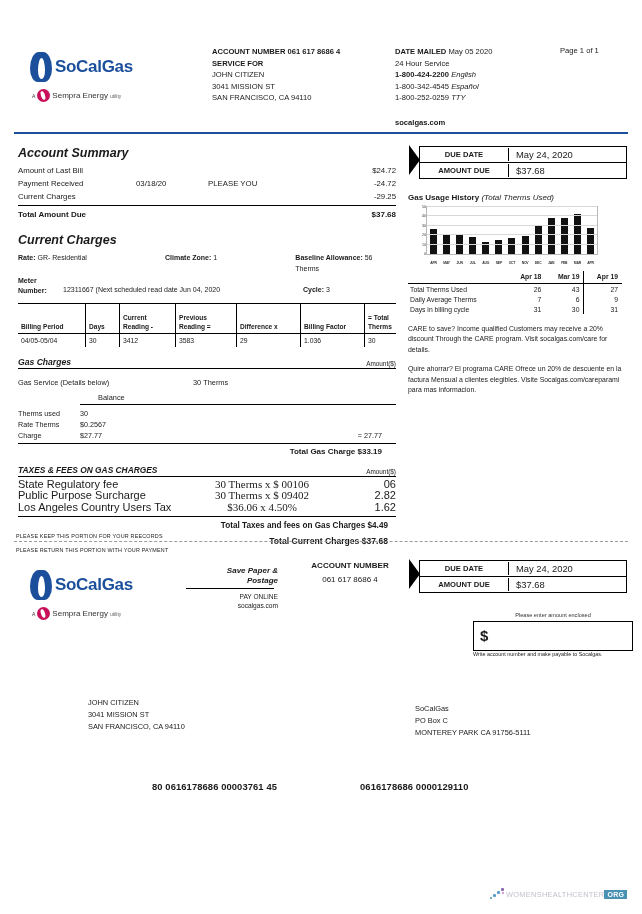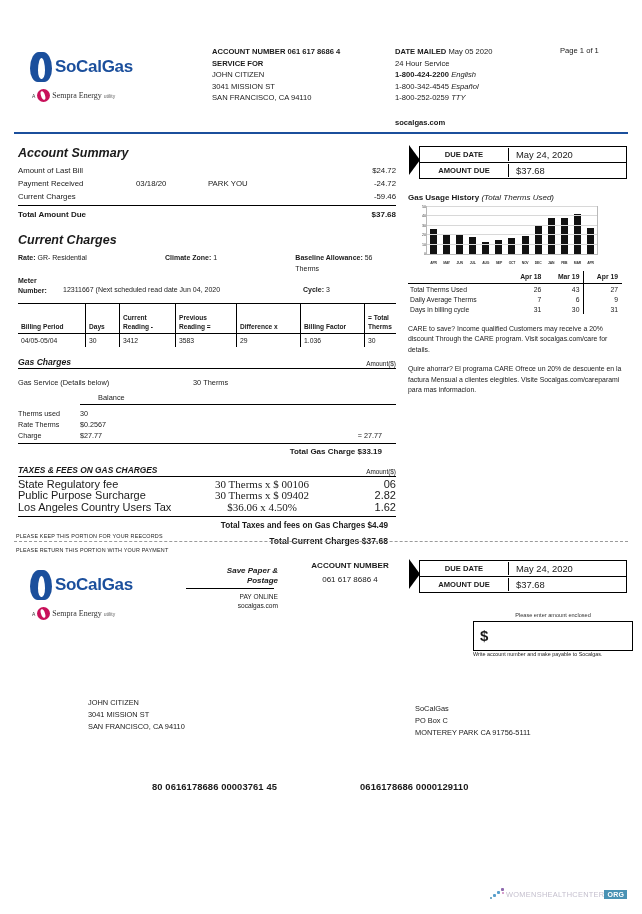--- a/index.html
+++ b/index.html
@@ -24,21 +24,21 @@
      background:#1b4f9c;
      border-radius:40% 40% 35% 35%/ 55% 55% 45% 45%;}
   .flame-white{position:absolute;left:8px;top:6px;width:7px;height:21px;
      background:#ffffff;border-radius:50% 50% 45% 45%/60% 60% 40% 40%;}
   .logo-text{font-size:17px;font-weight:bold;color:#1b4f9c;letter-spacing:-.3px;}
   .sempra{display:flex;align-items:center;gap:2px;margin-top:7px;margin-left:2px;}
   .sempra .a{font-size:5px;color:#333;}
   .sempra-mark{width:13px;height:13px;border-radius:50%;background:#c8105a;position:relative;}
   .sempra-mark:after{content:"";position:absolute;left:4px;top:2px;width:4px;height:9px;
      background:#fff;border-radius:50%;transform:rotate(-18deg);}
-  .sempra-txt{font-size:8px;color:#333;font-family:Liberation Serif, serif;}
+  .sempra-txt{font-size:8px;color:#333;font-family:Liberation Sans, sans-serif;}
   .sempra-sub{font-size:5px;color:#666;}
 
   .hdr-col-acct{position:absolute;left:212px;top:8px;width:160px;font-size:7.6px;line-height:11.6px;}
   .hdr-col-phone{position:absolute;left:395px;top:8px;width:180px;font-size:7.6px;line-height:11.6px;}
   .hdr-page{position:absolute;left:560px;top:8px;font-size:7.6px;}
   .hdr-site{position:absolute;left:395px;top:80px;font-size:7.6px;font-weight:bold;}
   .rule-blue{position:absolute;left:14px;top:132px;width:614px;height:2px;background:#1b4f9c;}
 
   
   .left{position:absolute;left:18px;top:146px;width:378px;}
@@ -234,28 +234,28 @@
 
     <div class="sum-row">
       <span class="sum-label">Amount of Last Bill</span>
       <span class="sum-date"></span>
       <span class="sum-note"></span>
       <span class="sum-amt">$24.72</span>
     </div>
     <div class="sum-row">
       <span class="sum-label">Payment Received</span>
       <span class="sum-date">03/18/20</span>
-      <span class="sum-note">PARK YOU</span>
+      <span class="sum-note">PLEASE YOU</span>
       <span class="sum-amt">-24.72</span>
     </div>
     <div class="sum-row">
       <span class="sum-label">Current Charges</span>
       <span class="sum-date"></span>
       <span class="sum-note"></span>
-      <span class="sum-amt">-59.46</span>
+      <span class="sum-amt">-29.25</span>
     </div>
 
     <div class="hr-thick"></div>
 
     <div class="total-row">
       <span class="sum-label">Total Amount Due</span>
       <span class="sum-date"></span>
         <span class="sum-note"></span>
       <span class="sum-amt">$37.68</span>
     </div>

